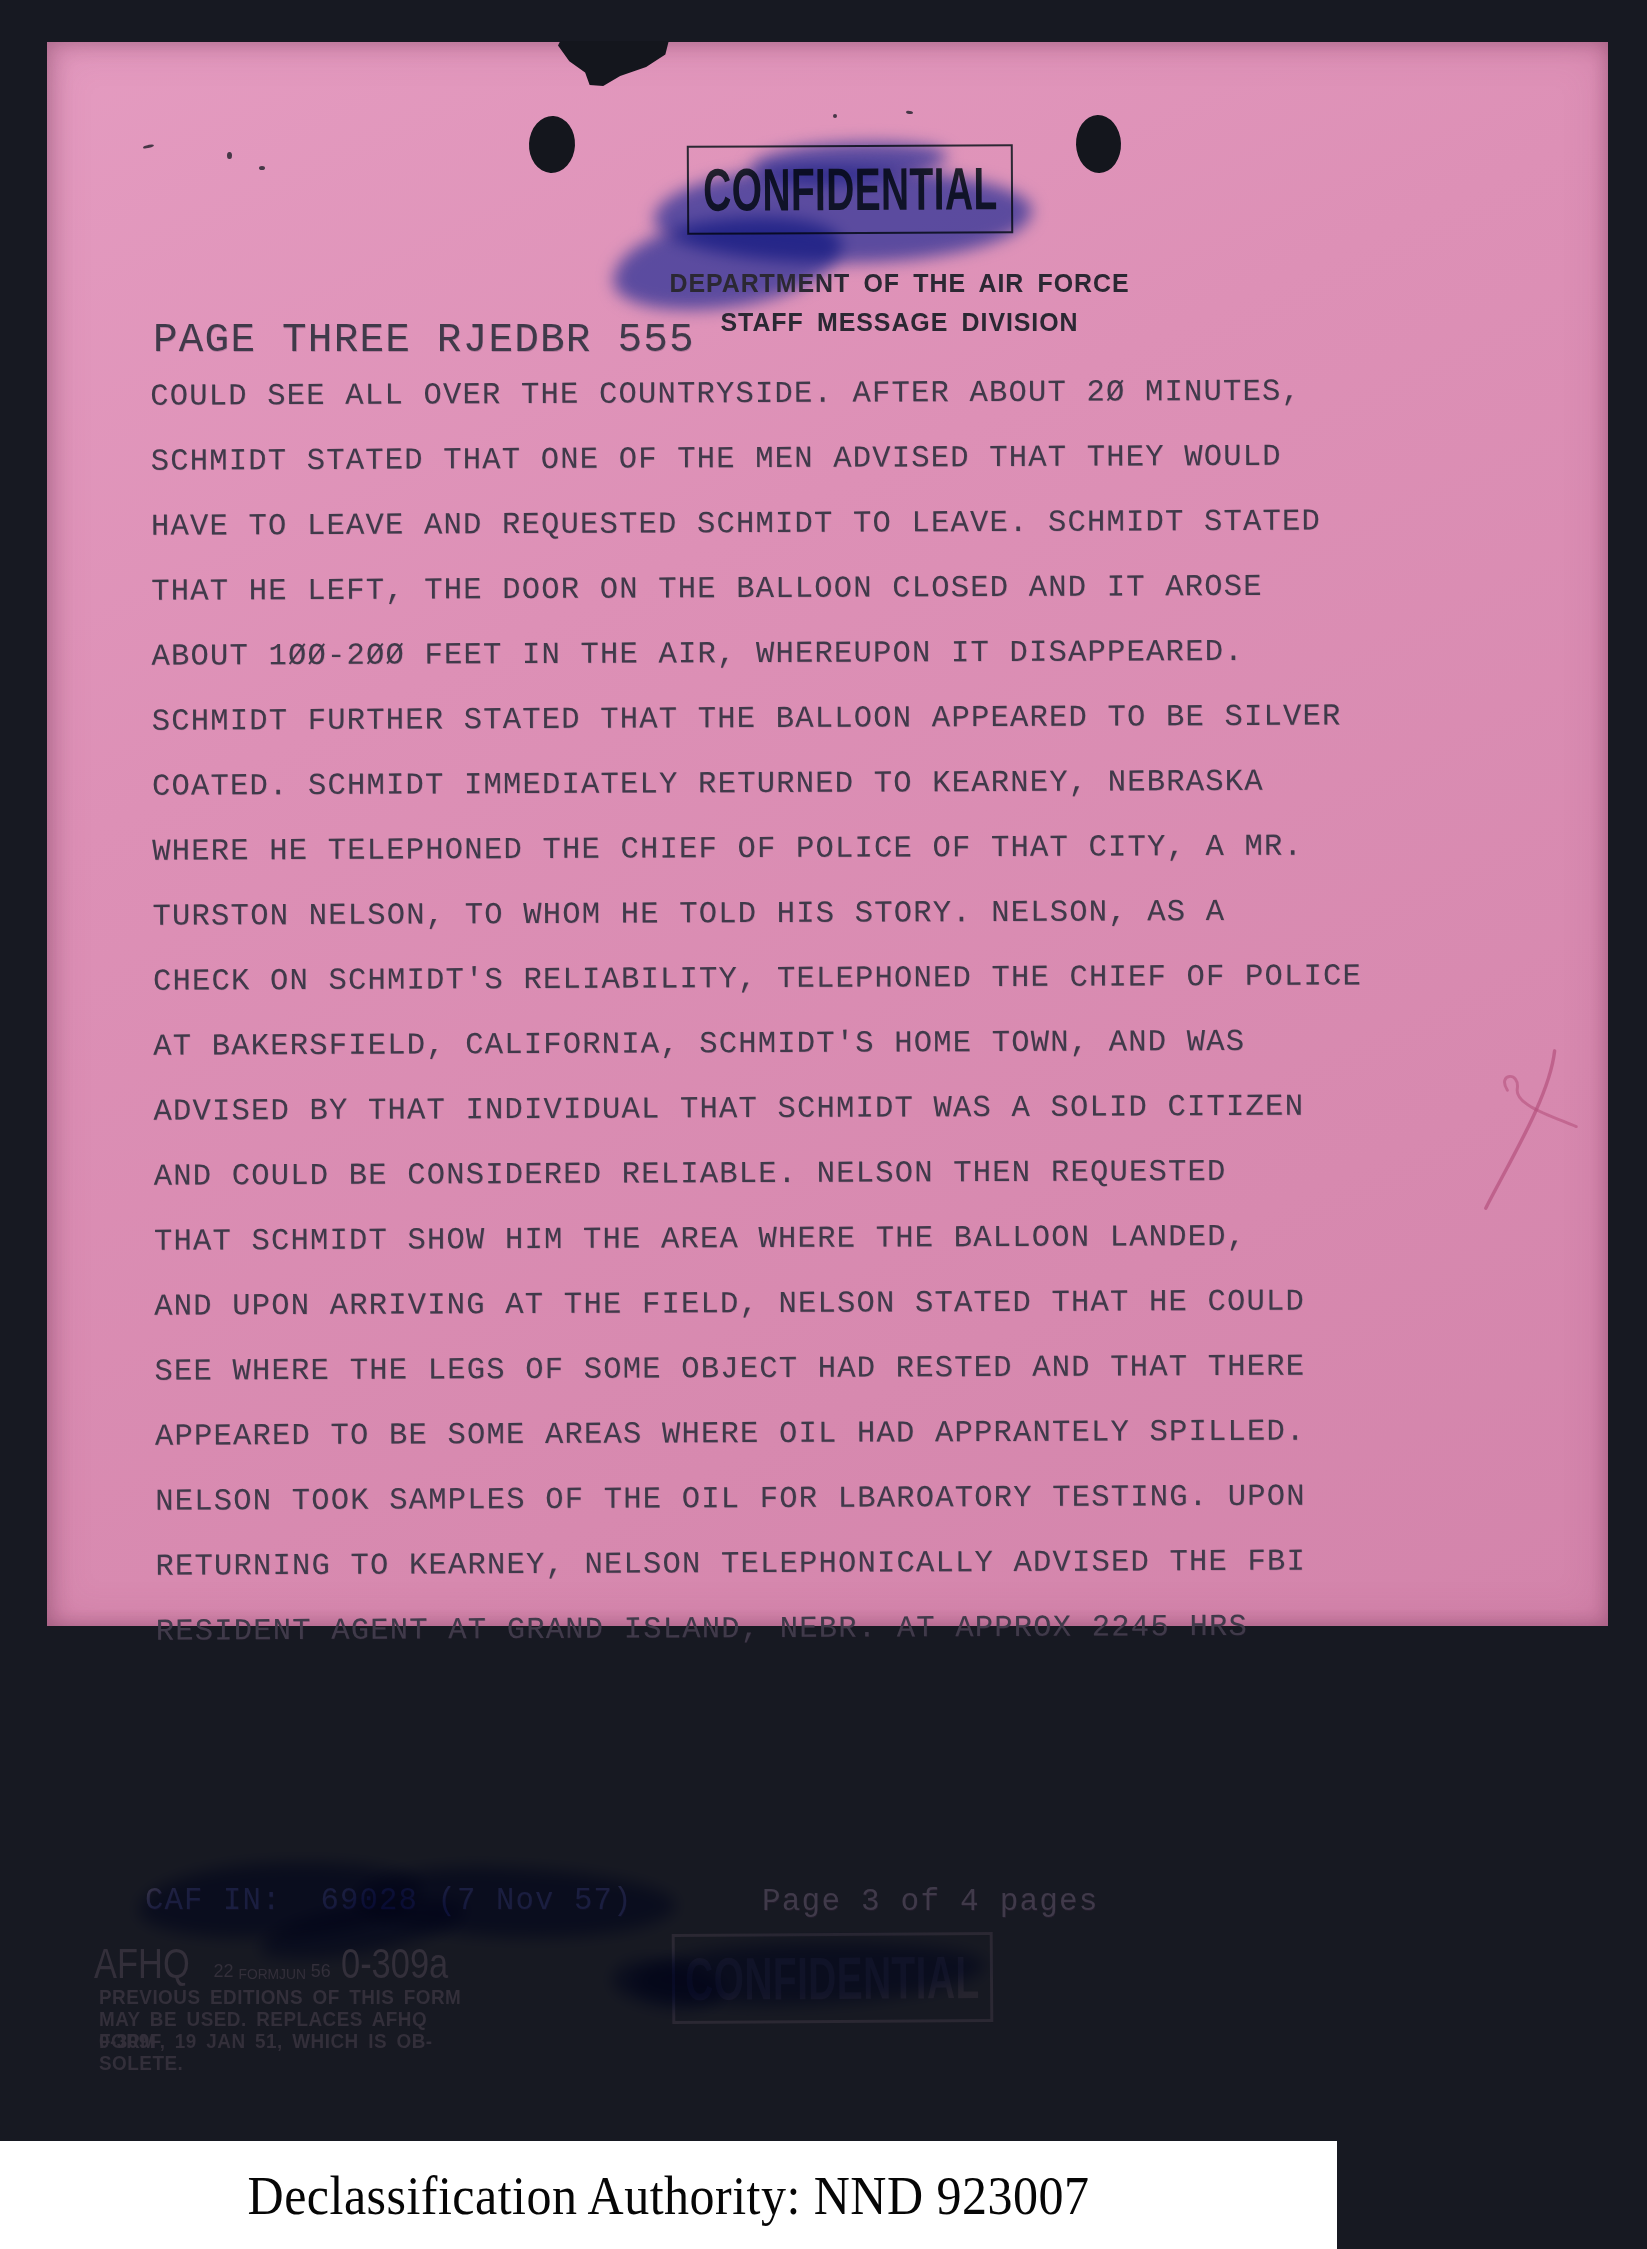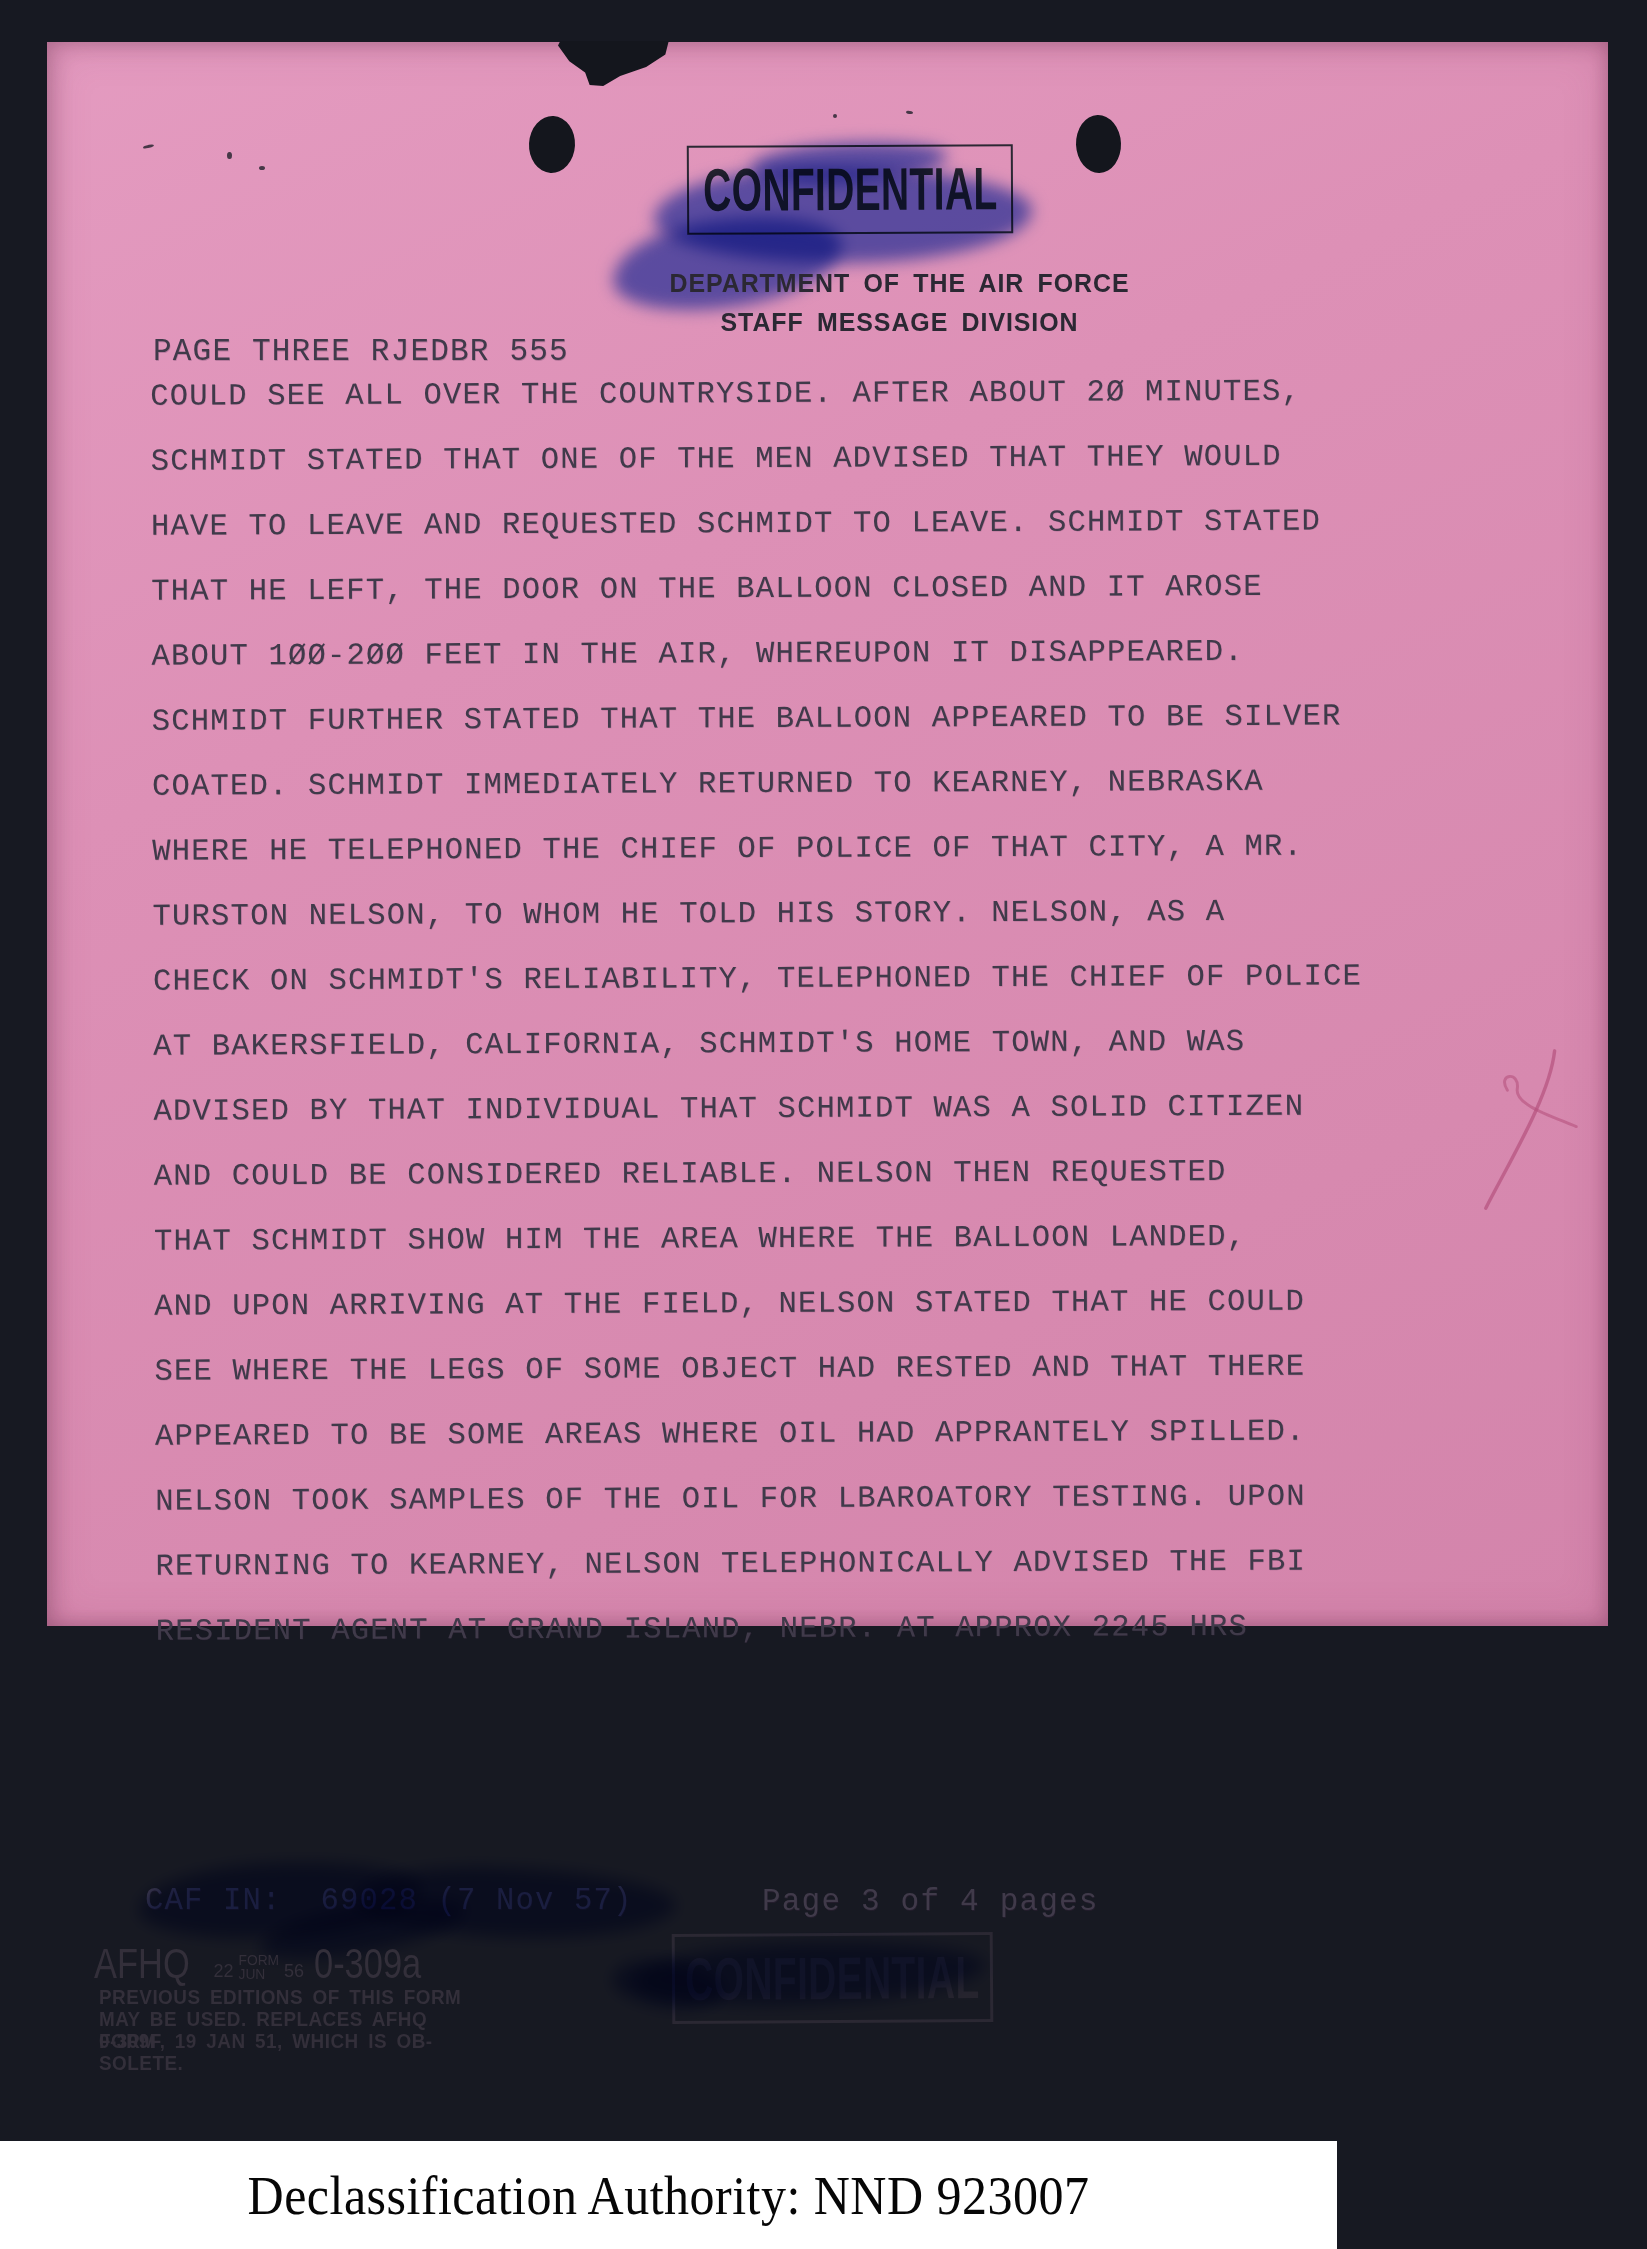--- a/index.html
+++ b/index.html
@@ -41,34 +41,34 @@
   .mk-b2{left:565px;top:1919px;width:113px;height:47px;transform:rotate(8deg);}
 
   
   .dept-block{position:absolute;left:560px;top:222px;width:585px;text-align:center;
               font-weight:bold;color:#2b2833;font-size:26.5px;line-height:39px;
               letter-spacing:1px;word-spacing:5.9px;transform:scaleX(.94);}
 
   
   .typed{font-family:"Liberation Mono", monospace;color:#403a4a;white-space:pre;
          text-shadow:0.5px 0.5px 0 rgba(70,45,75,.25);}
-  .page-line{position:absolute;left:106px;top:292px;font-size:31px;letter-spacing:1.2px;}
+  .page-line{position:absolute;left:106px;top:275px;font-size:41px;letter-spacing:1.2px;}
   .typed-body{position:absolute;left:106px;top:320px;font-size:30.5px;letter-spacing:1.2px;
               transform:rotate(-.25deg);}
   .typed-body div{height:65px;line-height:65px;}
   .caf-line{position:absolute;left:98px;top:1842px;font-size:30.5px;letter-spacing:1.2px;}
   .page-count{position:absolute;left:715px;top:1842px;font-size:31px;letter-spacing:1.2px;}
 
   
   .form-row{position:absolute;left:47px;top:1901px;display:flex;align-items:flex-end;
             color:#332f3a;font-weight:normal;}
   .form-big{font-size:42px;line-height:42px;transform:scaleX(.82);transform-origin:left bottom;
             letter-spacing:0;}
   .form-day,.form-year{font-size:18px;line-height:19.7px;margin:0 2.9px 2.9px 2.9px;}
-  .form-stack{display:flex;flex-direction:column;align-items:flex-start;font-size:13.8px;line-height:14.7px;
+  .form-stack{display:flex;flex-direction:row;align-items:flex-end;font-size:13.8px;line-height:14.7px;
               margin:0 2px 2px 2px;}
   .form-num{margin-left:6.9px;}
   .small-print{position:absolute;left:52px;top:1944px;width:393px;color:#332f3a;
                font-weight:bold;font-size:19.7px;letter-spacing:0.5px;word-spacing:3.9px;
                transform:scaleX(.96);transform-origin:left top;}
   .small-print div{height:22px;line-height:22px;}
 
   
   .red-x{position:absolute;left:1425px;top:1000px;}
 

